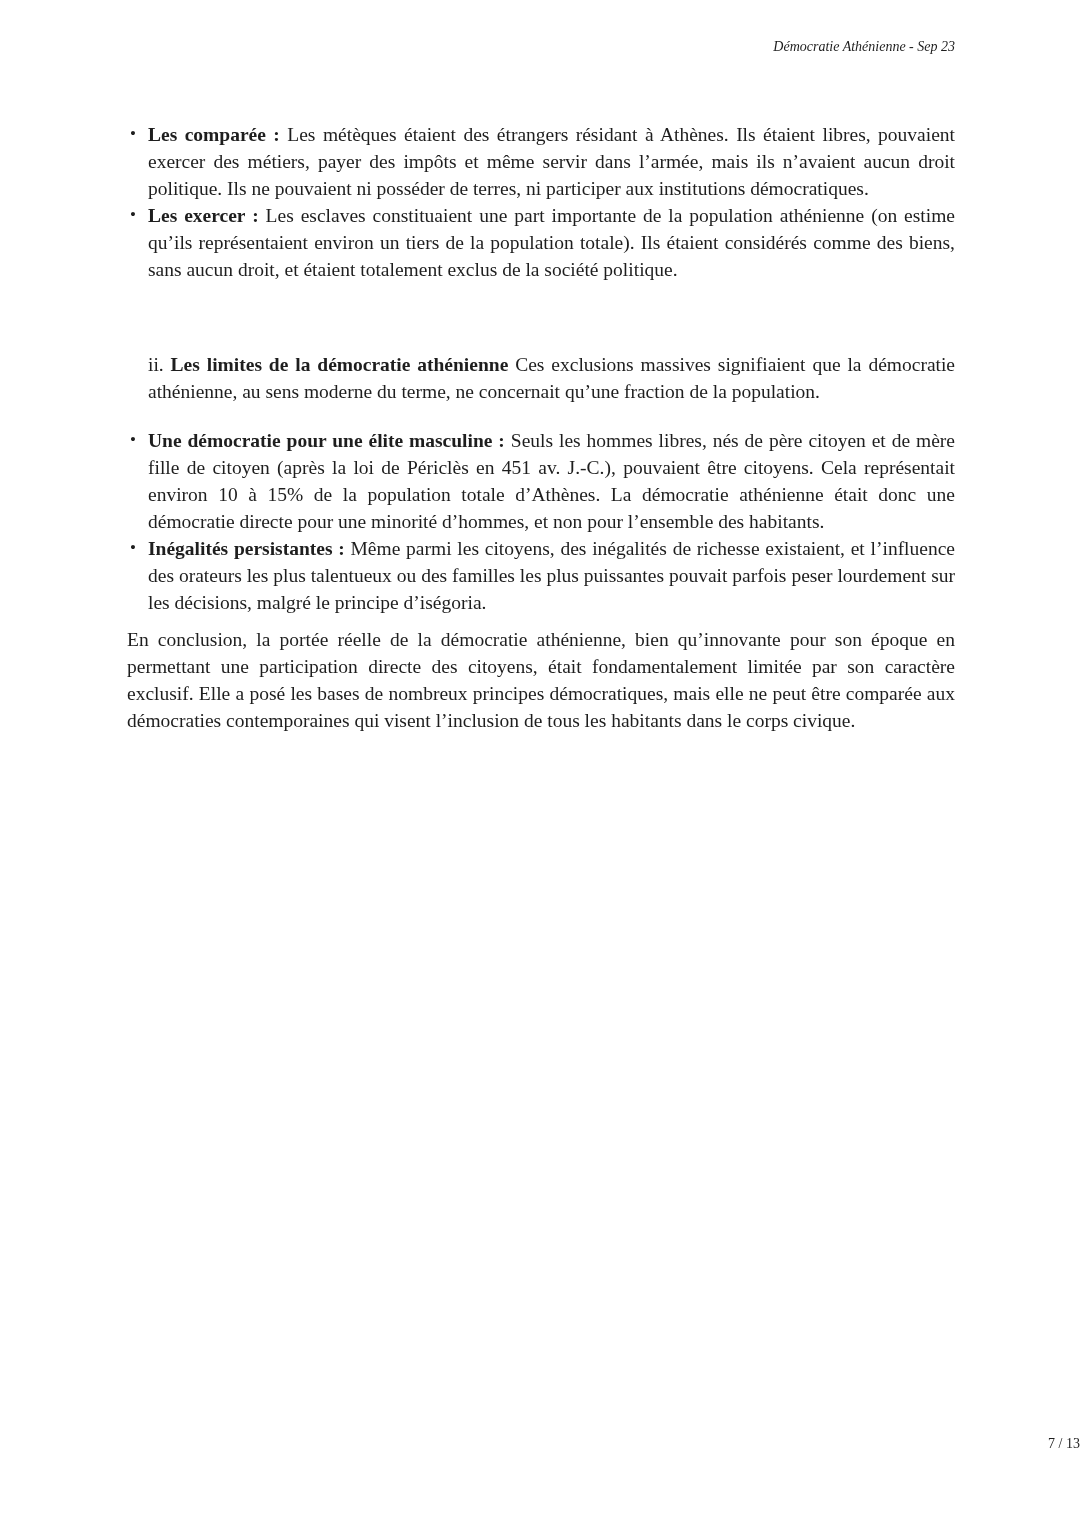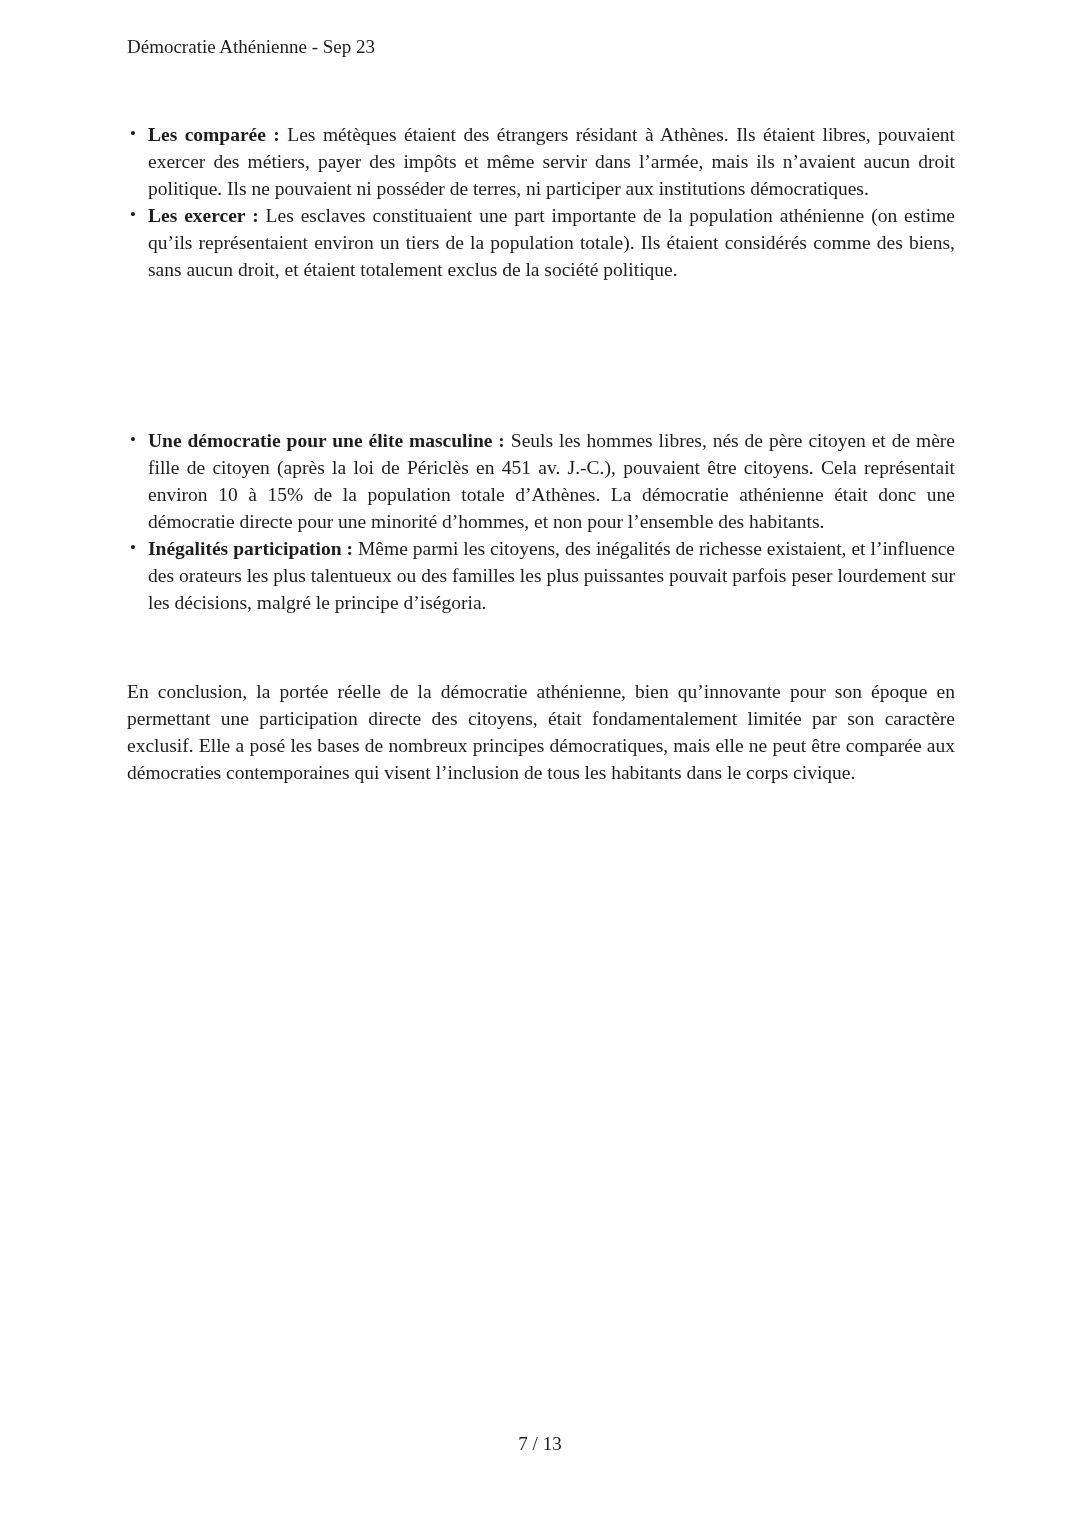--- a/index.html
+++ b/index.html
@@ -13,51 +13,53 @@
     font-family: "Liberation Serif", "DejaVu Serif", serif;
     color: #1e1e1e;
     font-size: 19.5px;
     line-height: 27px;
   }
   .page-header {
     position: absolute;
     top: 36px;
     left: 127px;
     right: 125px;
-    font-size: 19px;
+    text-align: right;
+    font-size: 14px;
     line-height: 22px;
+    font-style: italic;
   }
   .block {
     position: absolute;
     left: 127px;
     width: 828px;
     text-align: justify;
     hyphens: auto;
     -webkit-hyphens: auto;
   }
   #exclusions-block { top: 121px; }
   #section-limites  { top: 351px; padding-left: 21px; }
   #limits-block     { top: 427px; }
-  #conclusion-block { top: 678px; }
+  #conclusion-block { top: 626px; }
   .li { position: relative; padding-left: 21px; }
   .li + .li { margin-top: 0; }
   .bullet {
     position: absolute;
     left: 3px;
     top: -1px;
     font-size: 17px;
   }
   .bold { font-weight: bold; }
   .page-footer {
     position: absolute;
     top: 1430px;
     left: 0;
     width: 1080px;
-    text-align: center;
-    font-size: 19px;
+    text-align: right;
+    font-size: 14px;
   }
 </style>
 </head>
 <body>
 
 <div class="page">
 
   <div class="page-header">Démocratie Athénienne - Sep 23</div>
 
   <div class="block" id="exclusions-block">
@@ -66,30 +68,35 @@
       <span class="bold">Les comparée :</span>
       <span>Les métèques étaient des étrangers résidant à Athènes. Ils étaient libres, pouvaient exercer des métiers, payer des impôts et même servir dans l’armée, mais ils n’avaient aucun droit politique. Ils ne pouvaient ni posséder de terres, ni participer aux institutions démocratiques.</span>
     </div>
     <div class="li">
       <span class="bullet">•</span>
       <span class="bold">Les exercer :</span>
       <span>Les esclaves constituaient une part importante de la population athénienne (on estime qu’ils représentaient environ un tiers de la population totale). Ils étaient considérés comme des biens, sans aucun droit, et étaient totalement exclus de la société politique.</span>
     </div>
   </div>
 
+  <div class="block" id="section-limites">
+    <span>ii.</span>
+    <span class="bold">Les limites de la démocratie athénienne</span>
+    <span>Ces exclusions massives signifiaient que la démocratie athénienne, au sens moderne du terme, ne concernait qu’une fraction de la population.</span>
+  </div>
 
   <div class="block" id="limits-block">
     <div class="li">
       <span class="bullet">•</span>
       <span class="bold">Une démocratie pour une élite masculine :</span>
       <span>Seuls les hommes libres, nés de père citoyen et de mère fille de citoyen (après la loi de Périclès en 451 av. J.-C.), pouvaient être citoyens. Cela représentait environ 10 à 15% de la population totale d’Athènes. La démocratie athénienne était donc une démocratie directe pour une minorité d’hommes, et non pour l’ensemble des habitants.</span>
     </div>
     <div class="li">
       <span class="bullet">•</span>
-      <span class="bold">Inégalités participation :</span>
+      <span class="bold">Inégalités persistantes :</span>
       <span>Même parmi les citoyens, des inégalités de richesse existaient, et l’influence des orateurs les plus talentueux ou des familles les plus puissantes pouvait parfois peser lourdement sur les décisions, malgré le principe d’iségoria.</span>
     </div>
   </div>
 
   <div class="block" id="conclusion-block">
     <span>En conclusion, la portée réelle de la démocratie athénienne, bien qu’innovante pour son époque en permettant une participation directe des citoyens, était fondamentalement limitée par son caractère exclusif. Elle a posé les bases de nombreux principes démocratiques, mais elle ne peut être comparée aux démocraties contemporaines qui visent l’inclusion de tous les habitants dans le corps civique.</span>
   </div>
 
   <div class="page-footer">7 / 13</div>
 

